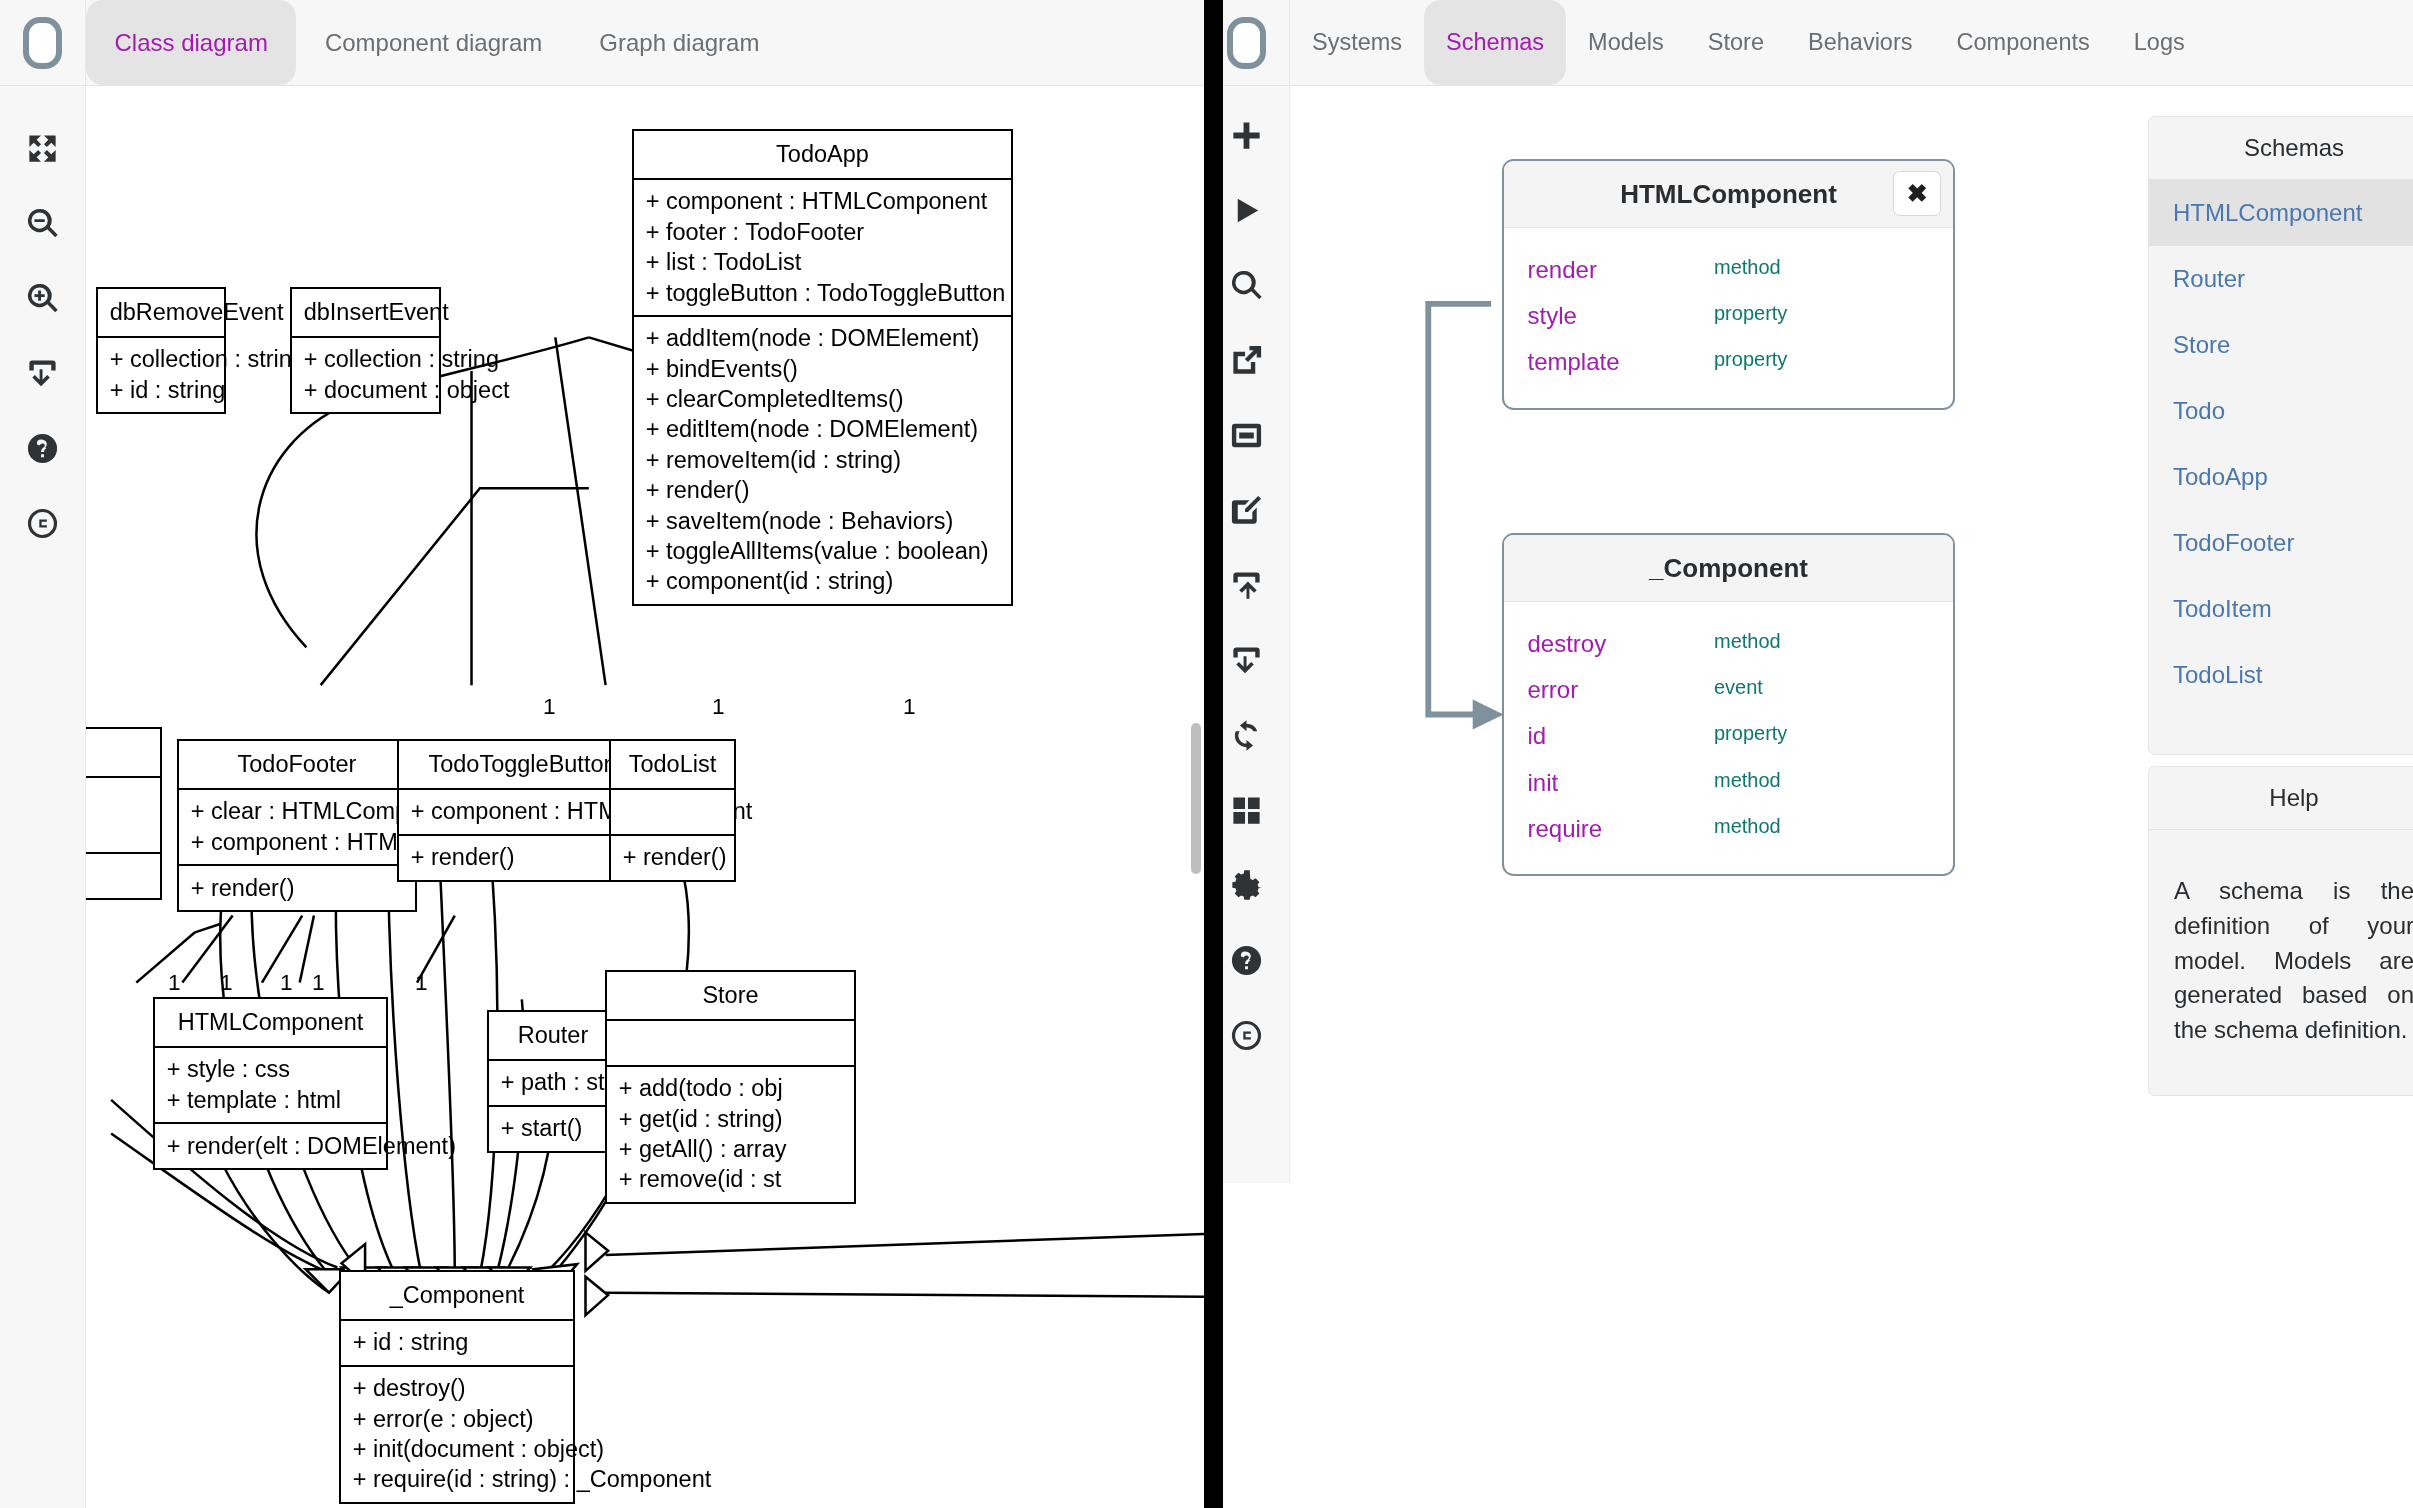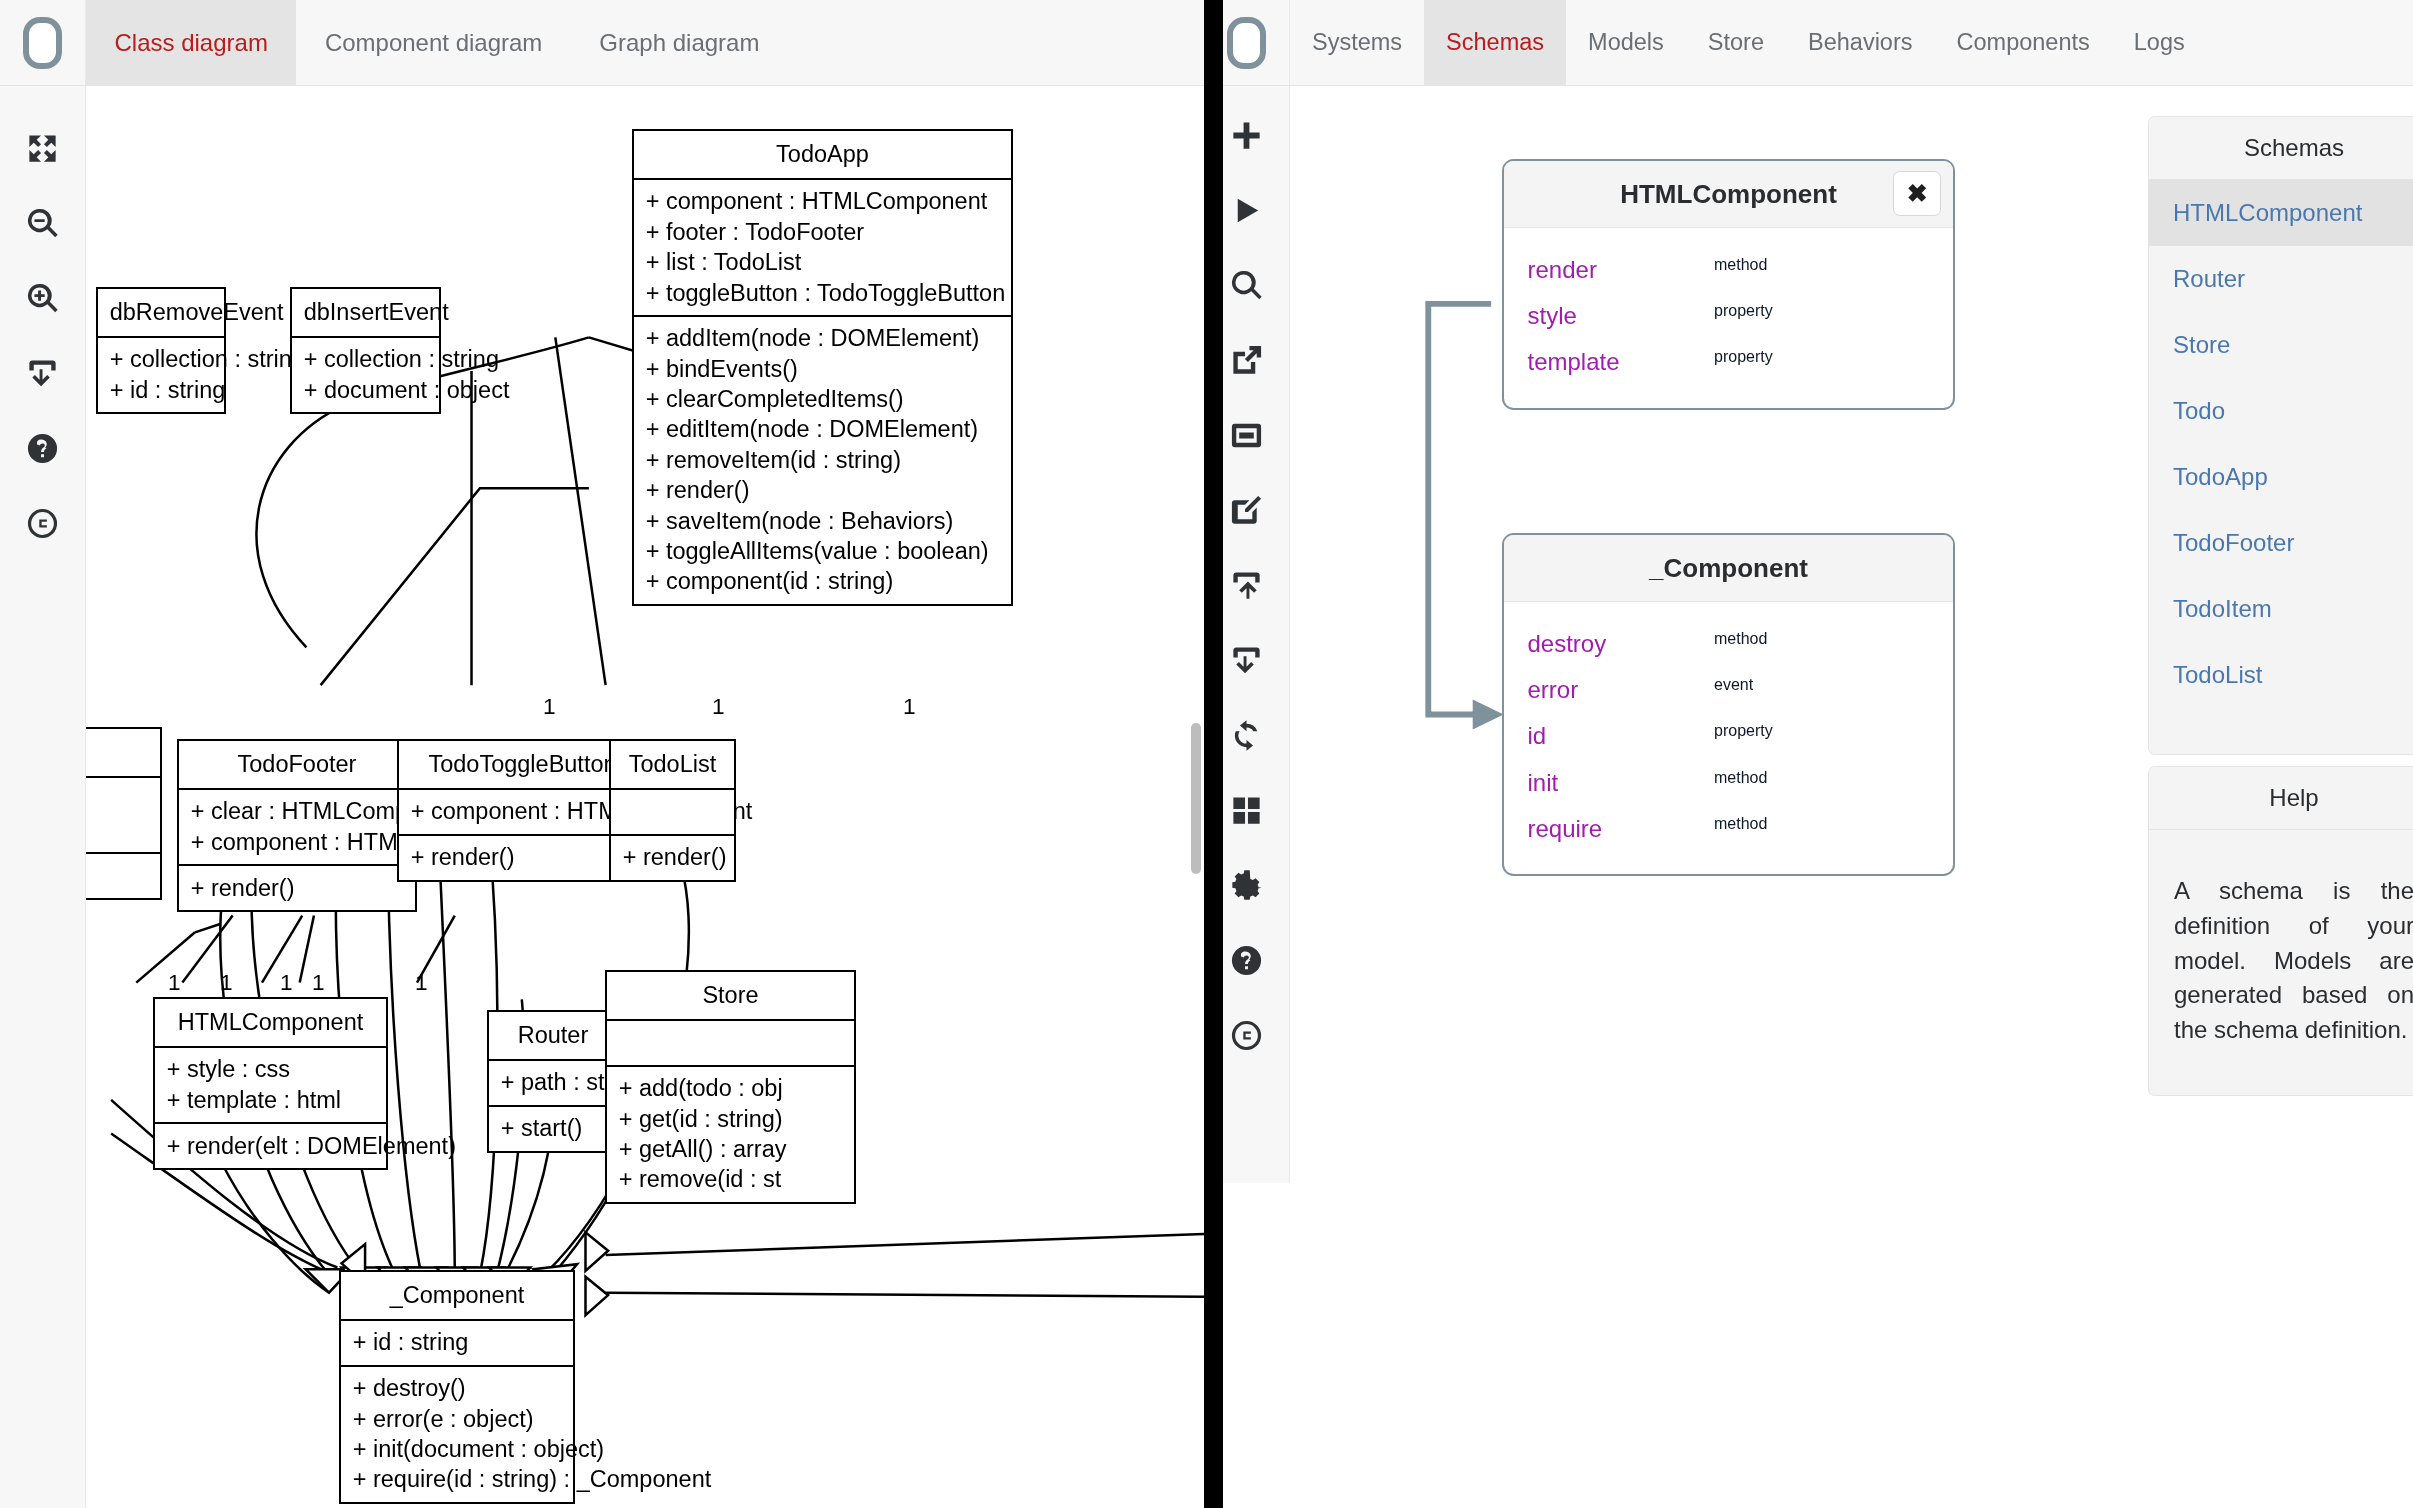--- a/index.html
+++ b/index.html
@@ -21,21 +21,21 @@
 
   
   .topbar { height:86px; background:#f7f7f7; border-bottom:0.8px solid #e4e4e4;
      display:flex; align-items:stretch; position:relative; z-index:20; }
   .logo-cell { width:86px; display:flex; align-items:center; justify-content:center;
      border-right:0.8px solid #e9e9e9; }
   .logo-shape { width:39px; height:52px; border:6.7px solid #7f929c; border-radius:17px; background:#fff; }
   .tabs { display:flex; align-items:stretch; }
   .tab { display:flex; align-items:center; padding:0 28.5px; font-size:24px; color:#6a6f74;
      cursor:pointer; white-space:nowrap; }
-  .tab.active { background:#e4e4e4; color:#b91c1c; }
+  .tab.active { background:#e4e4e4; color:#a21caf;border-radius:17px; }
 
   .r-tab { padding:0 22px; font-size:23.5px; }
 
   
   .body-split { display:flex; height:calc(1508px - 86px); }
 
   .sidebar { width:86px; background:#f7f7f7; border-right:0.8px solid #e9e9e9;
      padding-top:25px; display:flex; flex-direction:column; align-items:center; gap:0; }
   .sb-btn { width:86px; height:75px; display:flex; align-items:center; justify-content:center;
      cursor:pointer; }
@@ -73,21 +73,21 @@
   .card-head { background:#f4f4f4; border-bottom:0.8px solid #e4e4e4; border-radius:9.2px 9.2px 0 0;
      height:67px; display:flex; align-items:center; justify-content:center; position:relative; }
   .card-title { font-size:26px; font-weight:bold; color:#2a2d30; }
   .card-close { position:absolute; right:11.7px; top:10px; width:48px; height:45px;
      border:0.8px solid #d8d8d8; border-radius:6.7px; background:#fff;
      display:flex; align-items:center; justify-content:center; cursor:pointer;
      font-size:25px; font-weight:bold; color:#1d1f21; }
   .card-body { padding:18.4px 0 22px 0; }
   .card-row { display:flex; padding:9.2px 0; }
   .card-row .k { width:210px; padding-left:23.5px; font-size:24px; color:#a21caf; }
-  .card-row .v { font-size:16px; color:#0f172a; }
+  .card-row .v { font-size:20px; color:#0f766e; }
 
   svg.rlinks { position:absolute; left:0; top:0; width:100%; height:100%; z-index:2;
      pointer-events:none; }
   svg.rlinks path { fill:none; stroke:#7f929c; stroke-width:7; }
   svg.rlinks polygon { fill:#7f929c; }
 
   
   .rpanel { position:absolute; width:292px; background:#f4f4f4; border:0.8px solid #e4e4e4;
      border-radius:6.7px; overflow:hidden; z-index:6; }
   .rpanel-head { height:63px; display:flex; align-items:center; justify-content:center;

